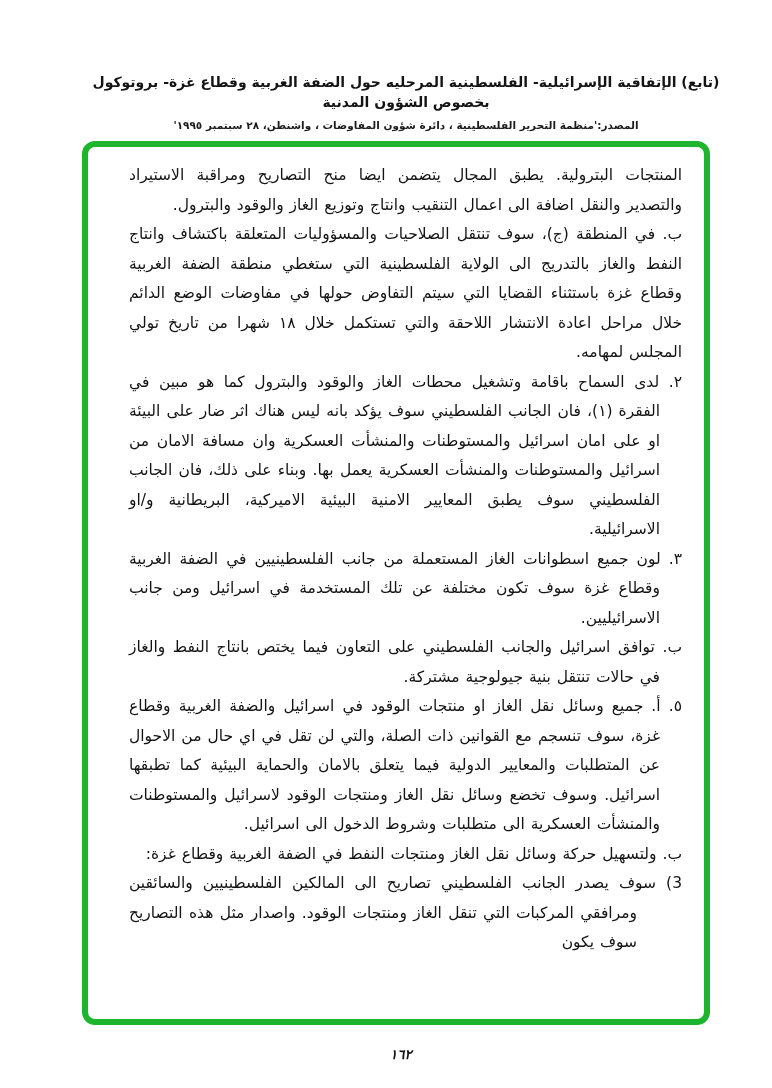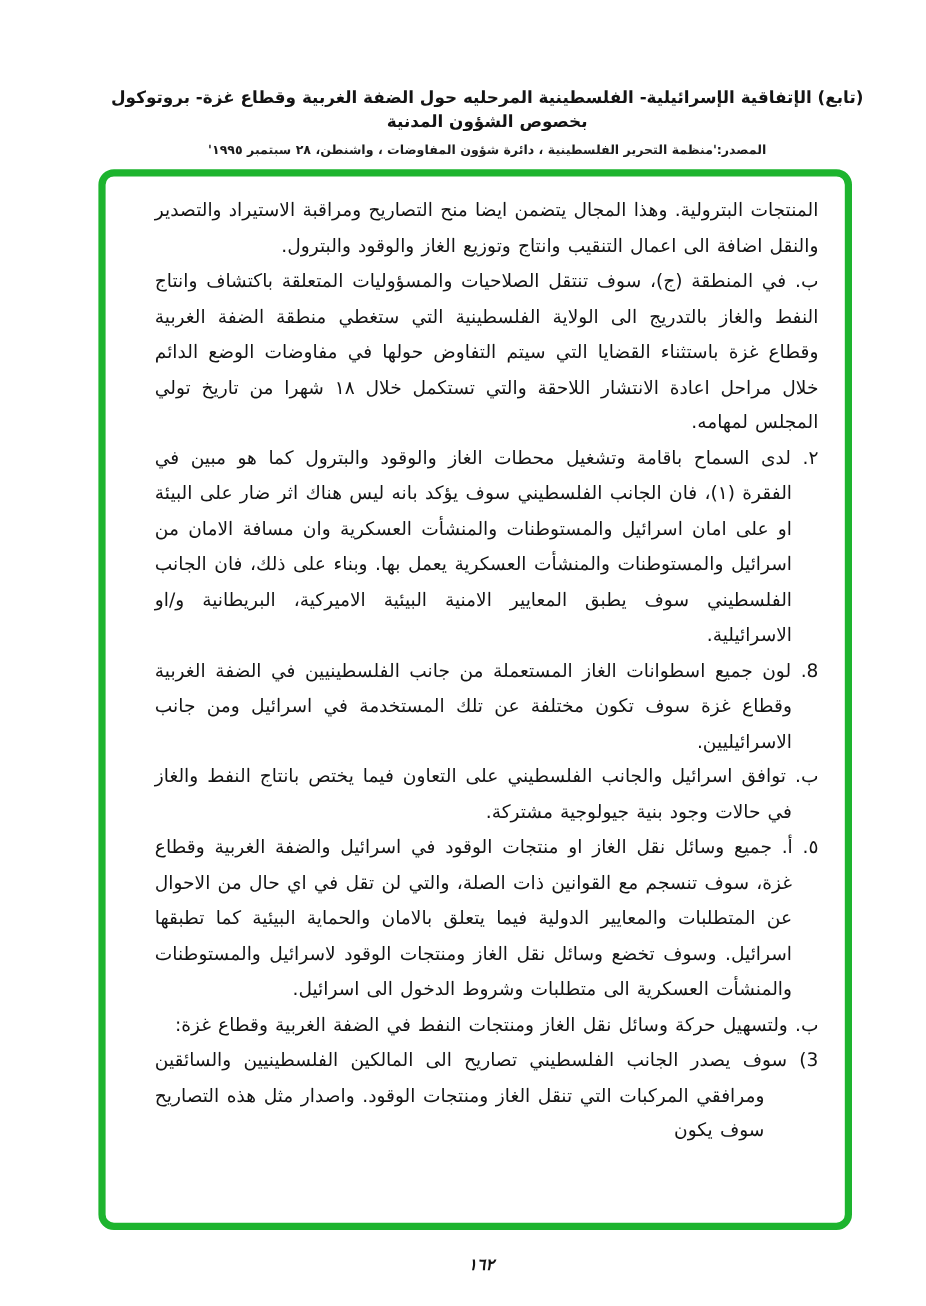--- a/index.html
+++ b/index.html
@@ -95,25 +95,25 @@
 <div class="page">
 
   <div class="header">
     <div class="header-title">(تابع) الإتفاقية الإسرائيلية- الفلسطينية المرحليه حول الضفة الغربية وقطاع غزة- بروتوكول بخصوص الشؤون المدنية</div>
     <div class="header-source">المصدر:'منظمة التحرير الفلسطينية ، دائرة شؤون المفاوضات ، واشنطن، ٢٨ سبتمبر ١٩٩٥'</div>
   </div>
 
   <div class="doc-frame" style="border-color: rgb(29, 180, 46);"></div>
 
   <div class="content">
-    <p>المنتجات البترولية. وهذا المجال يتضمن ايضا منح التصاريح ومراقبة الاستيراد والتصدير والنقل اضافة الى اعمال التنقيب وانتاج وتوزيع الغاز والوقود والبترول.</p>
+    <p>المنتجات البترولية. يطبق المجال يتضمن ايضا منح التصاريح ومراقبة الاستيراد والتصدير والنقل اضافة الى اعمال التنقيب وانتاج وتوزيع الغاز والوقود والبترول.</p>
     <p>ب. في المنطقة (ج)، سوف تنتقل الصلاحيات والمسؤوليات المتعلقة باكتشاف وانتاج النفط والغاز بالتدريج الى الولاية الفلسطينية التي ستغطي منطقة الضفة الغربية وقطاع غزة باستثناء القضايا التي سيتم التفاوض حولها في مفاوضات الوضع الدائم خلال مراحل اعادة الانتشار اللاحقة والتي تستكمل خلال ١٨ شهرا من تاريخ تولي المجلس لمهامه.</p>
     <p class="hang-sm">٢. لدى السماح باقامة وتشغيل محطات الغاز والوقود والبترول كما هو مبين في الفقرة (١)، فان الجانب الفلسطيني سوف يؤكد بانه ليس هناك اثر ضار على البيئة او على امان اسرائيل والمستوطنات والمنشأت العسكرية وان مسافة الامان من اسرائيل والمستوطنات والمنشأت العسكرية يعمل بها. وبناء على ذلك، فان الجانب الفلسطيني سوف يطبق المعايير الامنية البيئية الاميركية، البريطانية و/او الاسرائيلية.</p>
-    <p class="hang-sm">8. لون جميع اسطوانات الغاز المستعملة من جانب الفلسطينيين في الضفة الغربية وقطاع غزة سوف تكون مختلفة عن تلك المستخدمة في اسرائيل ومن جانب الاسرائيليين.</p>
-    <p class="ind-sm hang-sm">ب. توافق اسرائيل والجانب الفلسطيني على التعاون فيما يختص بانتاج النفط والغاز  في حالات وجود بنية جيولوجية مشتركة.</p>
+    <p class="hang-sm">٣. لون جميع اسطوانات الغاز المستعملة من جانب الفلسطينيين في الضفة الغربية وقطاع غزة سوف تكون مختلفة عن تلك المستخدمة في اسرائيل ومن جانب الاسرائيليين.</p>
+    <p class="ind-sm hang-sm">ب. توافق اسرائيل والجانب الفلسطيني على التعاون فيما يختص بانتاج النفط والغاز  في حالات تنتقل بنية جيولوجية مشتركة.</p>
     <p class="hang-sm">٥. أ. جميع وسائل نقل الغاز او منتجات الوقود في اسرائيل والضفة الغربية وقطاع غزة، سوف تنسجم مع القوانين ذات الصلة، والتي لن تقل في اي حال من الاحوال عن المتطلبات والمعايير الدولية فيما يتعلق بالامان والحماية البيئية كما تطبقها اسرائيل. وسوف تخضع وسائل نقل الغاز ومنتجات الوقود لاسرائيل والمستوطنات والمنشأت العسكرية الى متطلبات وشروط الدخول الى اسرائيل.</p>
     <p class="ind-md">ب. ولتسهيل حركة وسائل نقل الغاز ومنتجات النفط في الضفة الغربية وقطاع غزة:</p>
     <p class="ind-sm hang-lg">3)  سوف يصدر الجانب الفلسطيني تصاريح الى المالكين الفلسطينيين والسائقين ومرافقي المركبات التي تنقل الغاز ومنتجات الوقود. واصدار مثل هذه التصاريح سوف يكون</p>
   </div>
 
   <div class="page-number">١٦٢</div>
 
 </div>
 
 </body></html>

